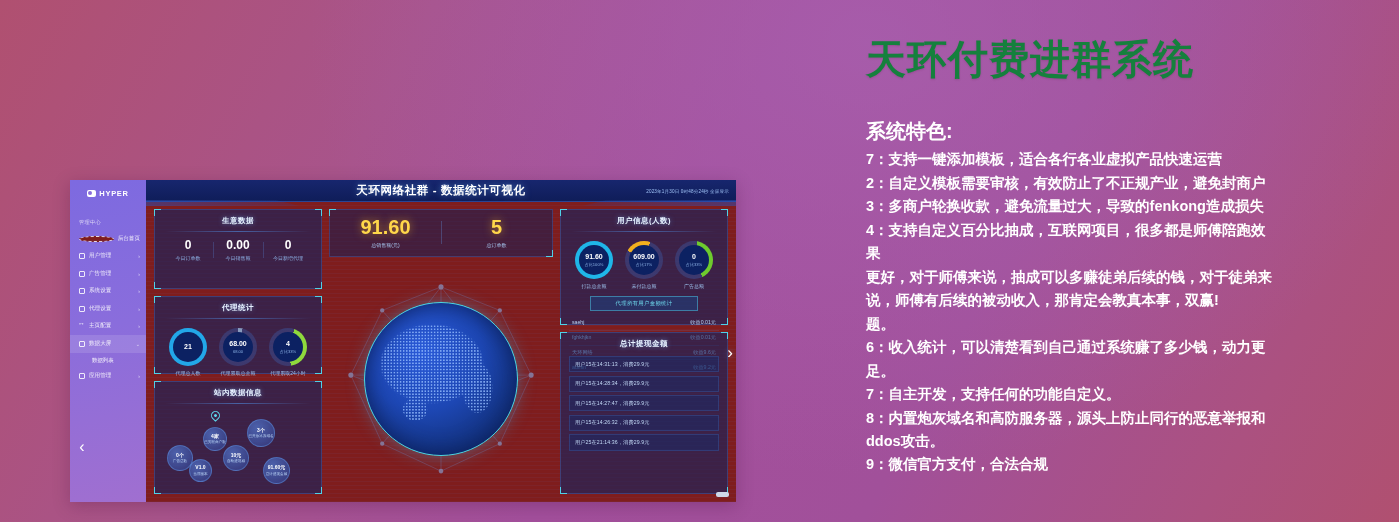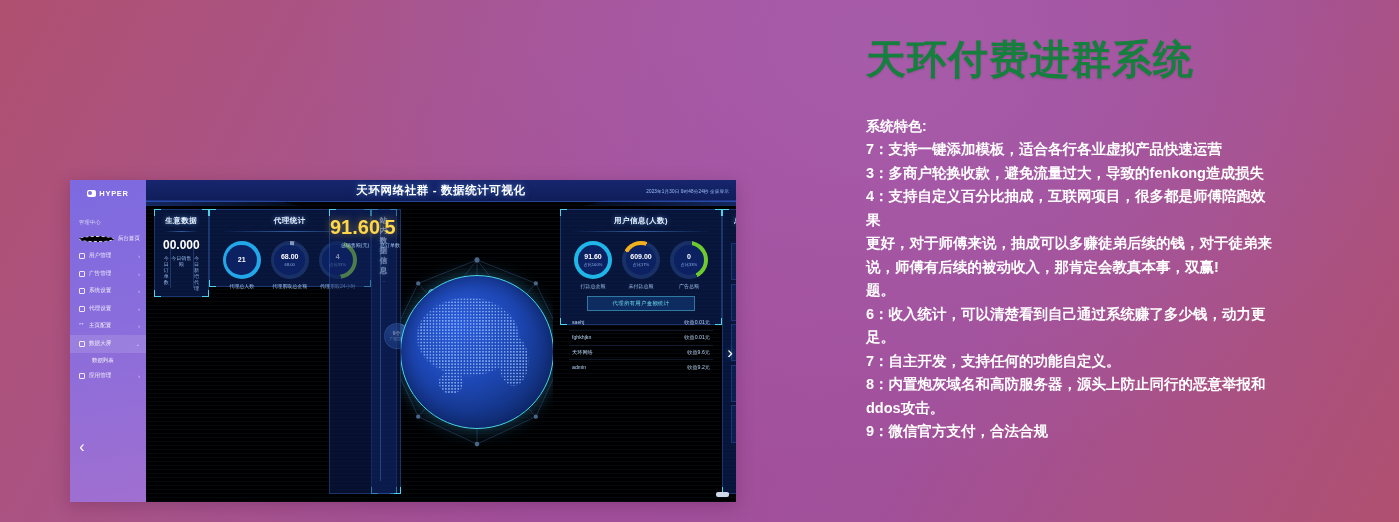--- a/index.html
+++ b/index.html
@@ -22,21 +22,21 @@
     font-size: 40px;
     font-weight: 700;
     color: #15803d;
     line-height: 1.27;
     letter-spacing: 1px;
     width: 400px;
     text-shadow: 0 1px 2px rgba(90,20,60,.2);
   }
   .features { margin-top: 30px; width: 408px; }
   .feat-heading {
-    font-size: 14px;
+    font-size: 20px;
     font-weight: 700;
     color: #ffffff;
     line-height: 1.62;
     margin-bottom: 1px;
   }
   .feat-line {
     font-size: 14.5px;
     font-weight: 700;
     color: #ffffff;
     line-height: 1.62;
@@ -112,21 +112,21 @@
     display: flex; align-items: center; justify-content: center;
     font-size: 16px; color: #ffffff; line-height: 1;
   }
 
   
   .dash {
     flex: 1; position: relative;
     background:
       radial-gradient(ellipse 420px 300px at 50% 62%, #123a9e 0%, #0d2470 38%, #081murder 70%),
       linear-gradient(180deg, #0b1b4d 0%, #081843 100%);
-    background-color: #000000;
+    background-color: #7f1d1d;
     overflow: hidden;
   }
   .dash:before {
     content: "";
     position: absolute; inset: 0;
     background:
       repeating-linear-gradient(0deg, rgba(90,140,255,.055) 0px, rgba(90,140,255,.055) 1px, transparent 1px, transparent 4px);
     pointer-events: none;
   }
   .dash-head {
@@ -150,21 +150,21 @@
     font-size: 4.6px; color: #9fc2f5; letter-spacing: .15px;
     white-space: nowrap;
   }
 
   .dash-grid {
     position: relative;
     display: flex; gap: 7px;
     padding: 7px 8px 8px 8px;
     height: calc(100% - 22px);
   }
-  .col { display: flex; flex-direction: row; }
+  .col { display: flex; flex-direction: column; gap: 7px; }
   .col-left  { width: 168px; flex: 0 0 168px; }
   .col-mid   { flex: 1; }
   .col-right { width: 168px; flex: 0 0 168px; }
 
   .panel {
     position: relative;
     background: rgba(14,36,100,.58);
     border: 1px solid rgba(72,130,230,.30);
     padding: 6px 8px 8px;
   }
@@ -326,20 +326,21 @@
   }
 </style>
 </head>
 <body>
 
 <div class="copy-pane">
   <div class="brand-title">天环付费进群系统</div>
   <div class="features">
     <div class="feat-heading">系统特色:</div>
     <div class="feat-line">7：支持一键添加模板，适合各行各业虚拟产品快速运营</div>
+    <div class="feat-line">2：自定义模板需要审核，有效防止了不正规产业，避免封商户</div>
     <div class="feat-line">3：多商户轮换收款，避免流量过大，导致的fenkong造成损失</div>
     <div class="feat-line">4：支持自定义百分比抽成，互联网项目，很多都是师傅陪跑效果</div>
     <div class="feat-line">更好，对于师傅来说，抽成可以多赚徒弟后续的钱，对于徒弟来</div>
     <div class="feat-line">说，师傅有后续的被动收入，那肯定会教真本事，双赢!</div>
     <div class="feat-line">题。</div>
     <div class="feat-line">6：收入统计，可以清楚看到自己通过系统赚了多少钱，动力更</div>
     <div class="feat-line">足。</div>
     <div class="feat-line">7：自主开发，支持任何的功能自定义。</div>
     <div class="feat-line">8：内置炮灰域名和高防服务器，源头上防止同行的恶意举报和</div>
     <div class="feat-line">ddos攻击。</div>

